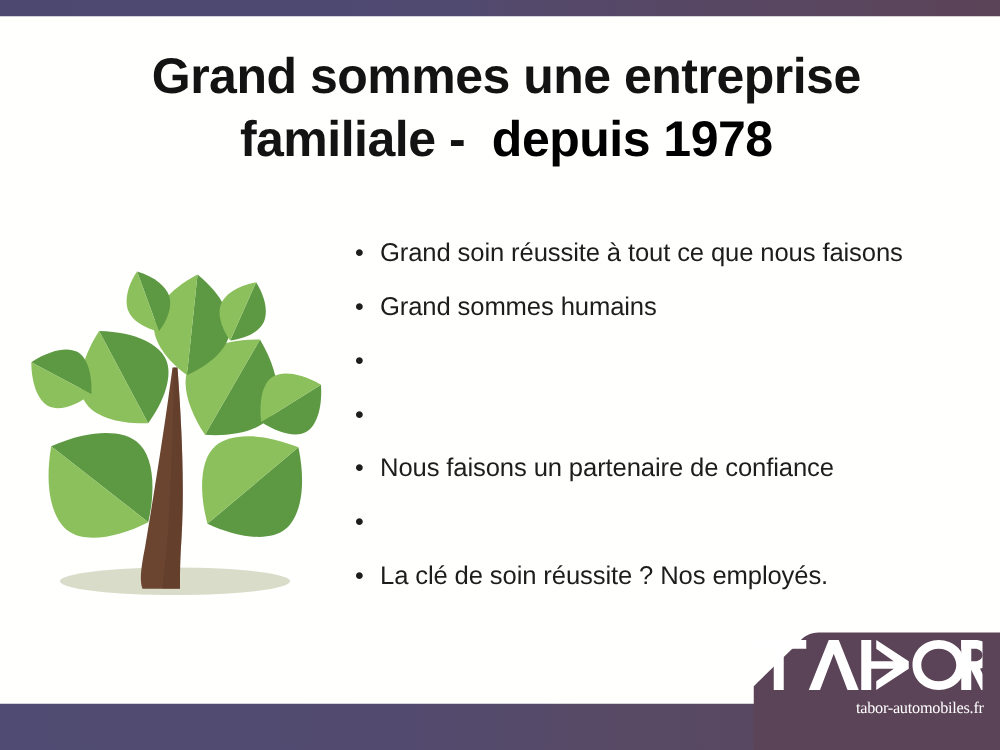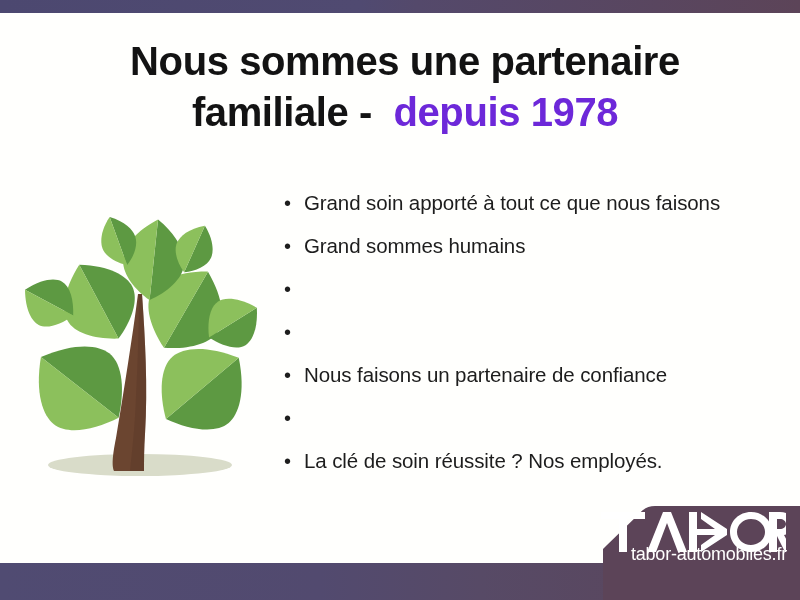--- a/index.html
+++ b/index.html
@@ -45,21 +45,21 @@
     top: 36px;
     width: 690px;
     text-align: center;
     font-size: 40px;
     font-weight: bold;
     line-height: 1.28;
     letter-spacing: -0.4px;
     color: #131313;
   }
   .headline .accent {
-    color: #6d28d9;
+    color: #000000;
   }
   .headline .line {
     display: block;
     white-space: pre;
   }
 
   
   .bullets {
     position: absolute;
     left: 284px;
@@ -111,38 +111,39 @@
     left: 601px;
     top: 512px;
     width: 185px;
     height: 40px;
   }
   .logo-wordmark svg { display: block; }
 
   .logo-url {
     position: absolute;
     left: 601px;
-    top: 544px;
+    top: 558px;
     width: 186px;
     text-align: right;
-    font-size: 18px;
+    font-size: 13px;
     letter-spacing: -0.2px;
     color: #ffffff;
     white-space: nowrap;
+    font-family: Liberation Serif, serif;
   }
 </style>
 </head>
 <body>
 
 <div class="slide">
 
   <div class="band-top"></div>
 
   <div class="headline">
-    <span class="line">Nous sommes une partenaire</span>
+    <span class="line">Grand sommes une entreprise</span>
     <span class="line"><span>familiale -  </span><span class="accent">depuis 1978</span></span>
   </div>
 
   <div class="tree">
     <svg width="265" height="300" viewBox="0 0 265 300" xmlns="http://www.w3.org/2000/svg">
       <defs>
 
         <g id="leafShape">
           <path d="M0,-42 C22,-26 30,-8 30,4 C30,20 16,36 0,46 Z" fill="#5d9942"></path>
           <path d="M0,-42 C-22,-26 -30,-8 -30,4 C-30,20 -16,36 0,46 Z" fill="#8cc05c"></path>
@@ -191,21 +192,21 @@
 
       <g transform="translate(183,58) rotate(24) scale(0.62,0.58)">
         <use href="#leafShape"></use>
       </g>
     </svg>
   </div>
 
   <div class="bullets">
     <div class="bullet-row">
       <span class="bullet-dot">•</span>
-      <span class="bullet-text">Grand soin apporté à tout ce que nous faisons</span>
+      <span class="bullet-text">Grand soin réussite à tout ce que nous faisons</span>
     </div>
     <div class="bullet-row">
       <span class="bullet-dot">•</span>
       <span class="bullet-text">Grand sommes humains</span>
     </div>
     <div class="bullet-row">
       <span class="bullet-dot">•</span>
     </div>
     <div class="bullet-row">
       <span class="bullet-dot">•</span>

